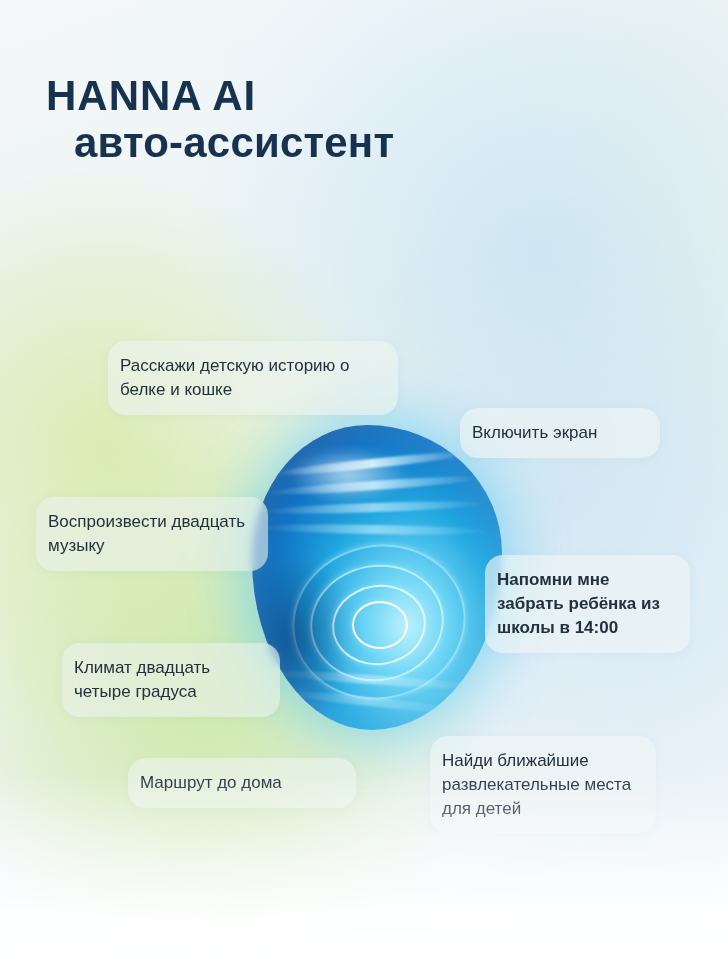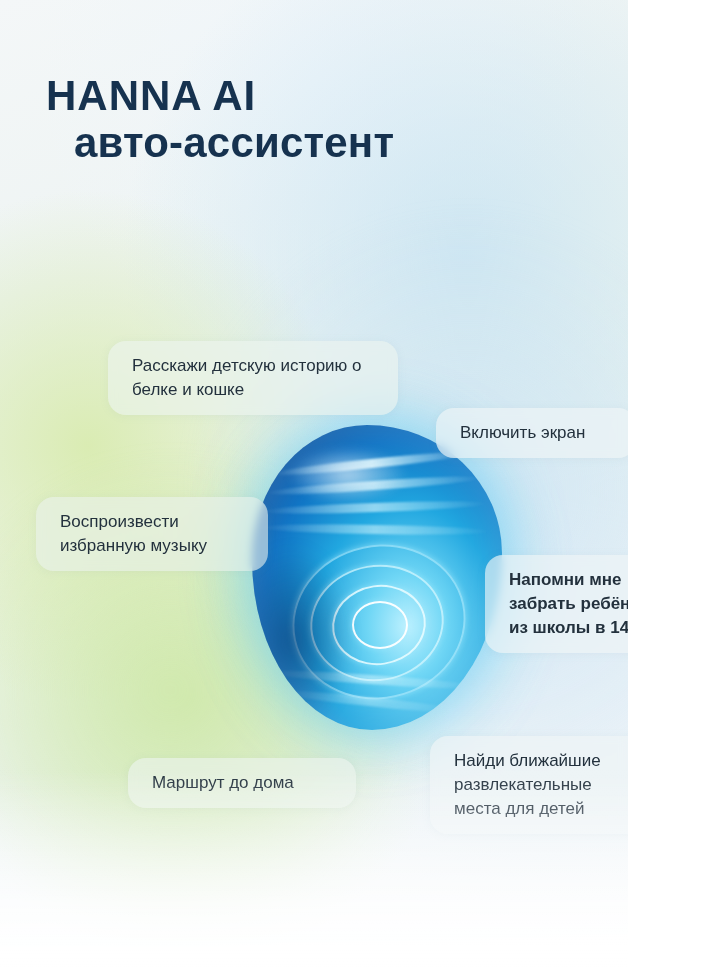--- a/index.html
+++ b/index.html
@@ -9,21 +9,21 @@
   body {
     width: 728px;
     height: 970px;
     overflow: hidden;
     font-family: "Liberation Sans", sans-serif;
     background: #ffffff;
   }
 
   .poster {
     position: relative;
-    width: 628px;
+    width: 728px;
     height: 970px;
     overflow: hidden;
     background:
       radial-gradient(circle at 14% 46%, rgba(214, 234, 168, 0.85) 0%, rgba(214, 234, 168, 0.0) 34%),
       radial-gradient(circle at 30% 72%, rgba(206, 233, 171, 0.8) 0%, rgba(206, 233, 171, 0.0) 32%),
       radial-gradient(circle at 74% 26%, rgba(196, 226, 242, 0.75) 0%, rgba(196, 226, 242, 0.0) 40%),
       radial-gradient(circle at 90% 64%, rgba(225, 238, 247, 0.9) 0%, rgba(225, 238, 247, 0.0) 38%),
       radial-gradient(circle at 50% 8%, rgba(240, 246, 250, 1) 0%, rgba(240, 246, 250, 0) 30%),
       linear-gradient(160deg, #f4f7f8 0%, #eef4f3 25%, #f0f6ef 50%, #eef4f7 75%, #f6f8f9 100%);
   }
@@ -152,31 +152,31 @@
 
   
   .chip {
     position: absolute;
     box-sizing: border-box;
     border-radius: 18px;
     background: rgba(255, 255, 255, 0.42);
     color: #23313d;
     font-size: 17px;
     line-height: 1.42;
-    padding: 13px 24px;
+    padding: 13px 12px;
     backdrop-filter: blur(4px);
     -webkit-backdrop-filter: blur(4px);
     box-shadow: 0 1px 10px rgba(120, 150, 170, 0.09);
   }
   .chip.tint-a { background: rgba(236, 243, 239, 0.62); }
   .chip.tint-b { background: rgba(238, 244, 246, 0.66); }
   .chip.tint-c { background: rgba(233, 241, 237, 0.6); }
 
   .chip-0 { left: 108px; top: 341px; width: 290px; }
-  .chip-1 { left: 436px; top: 408px; width: 200px; }
+  .chip-1 { left: 460px; top: 408px; width: 200px; }
   .chip-2 { left: 36px;  top: 497px; width: 232px; }
   .chip-3 { left: 485px; top: 555px; width: 205px; font-weight: bold; }
   .chip-4 { left: 62px;  top: 643px; width: 218px; }
   .chip-5 { left: 128px; top: 758px; width: 228px; }
   .chip-6 { left: 430px; top: 736px; width: 226px; }
 </style>
 </head>
 <body>
 
 <div class="poster">
@@ -202,19 +202,20 @@
       <div class="ripple r4"></div>
       <div class="wave w5"></div>
       <div class="wave w6"></div>
       <div class="hilite"></div>
       <div class="shade"></div>
     </div>
   </div>
 
   <div class="chip chip-0 tint-a">Расскажи детскую историю о белке и кошке</div>
   <div class="chip chip-1 tint-b">Включить экран</div>
-  <div class="chip chip-2 tint-c">Воспроизвести избранную музыку</div>
+  <div class="chip chip-2 tint-c">Воспроизвести двадцать музыку</div>
   <div class="chip chip-3 tint-b">Напомни мне забрать ребёнка из школы в 14:00</div>
+  <div class="chip chip-4 tint-c">Климат двадцать четыре градуса</div>
   <div class="chip chip-5 tint-a">Маршрут до дома</div>
   <div class="chip chip-6 tint-b">Найди ближайшие развлекательные места для детей</div>
 
   <div class="wash-white-bottom"></div>
 </div>
 
 </body></html>

